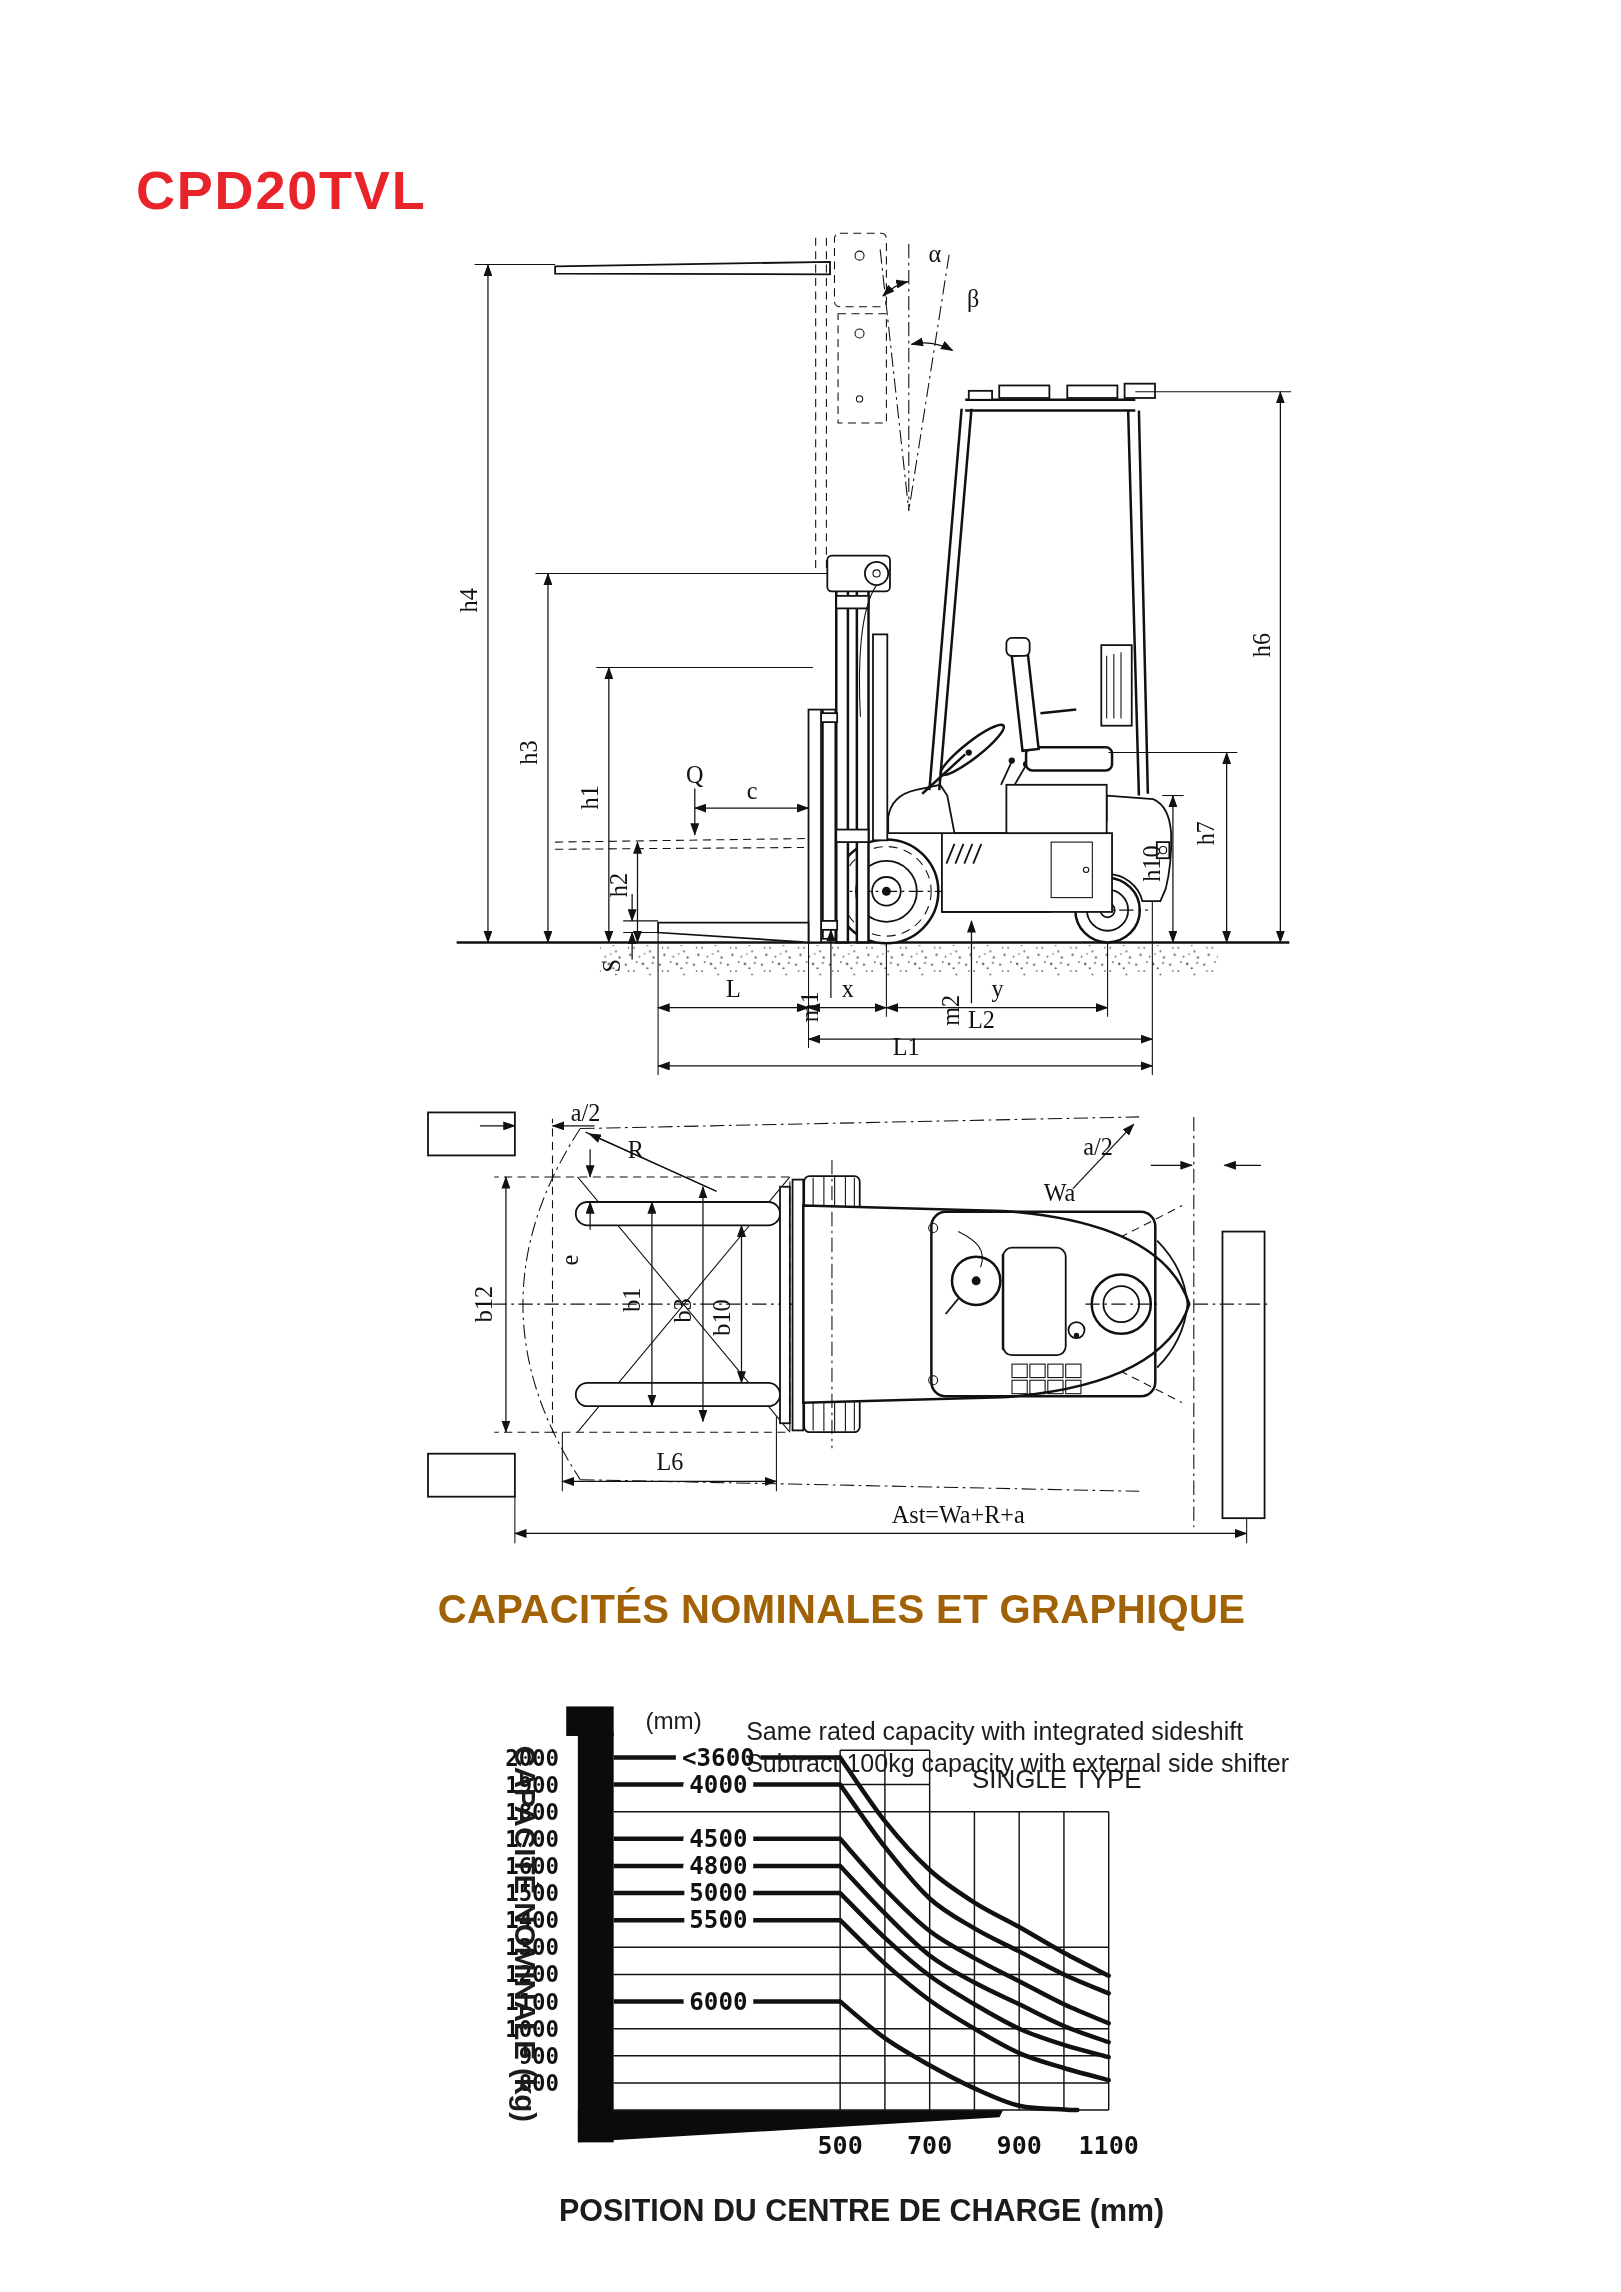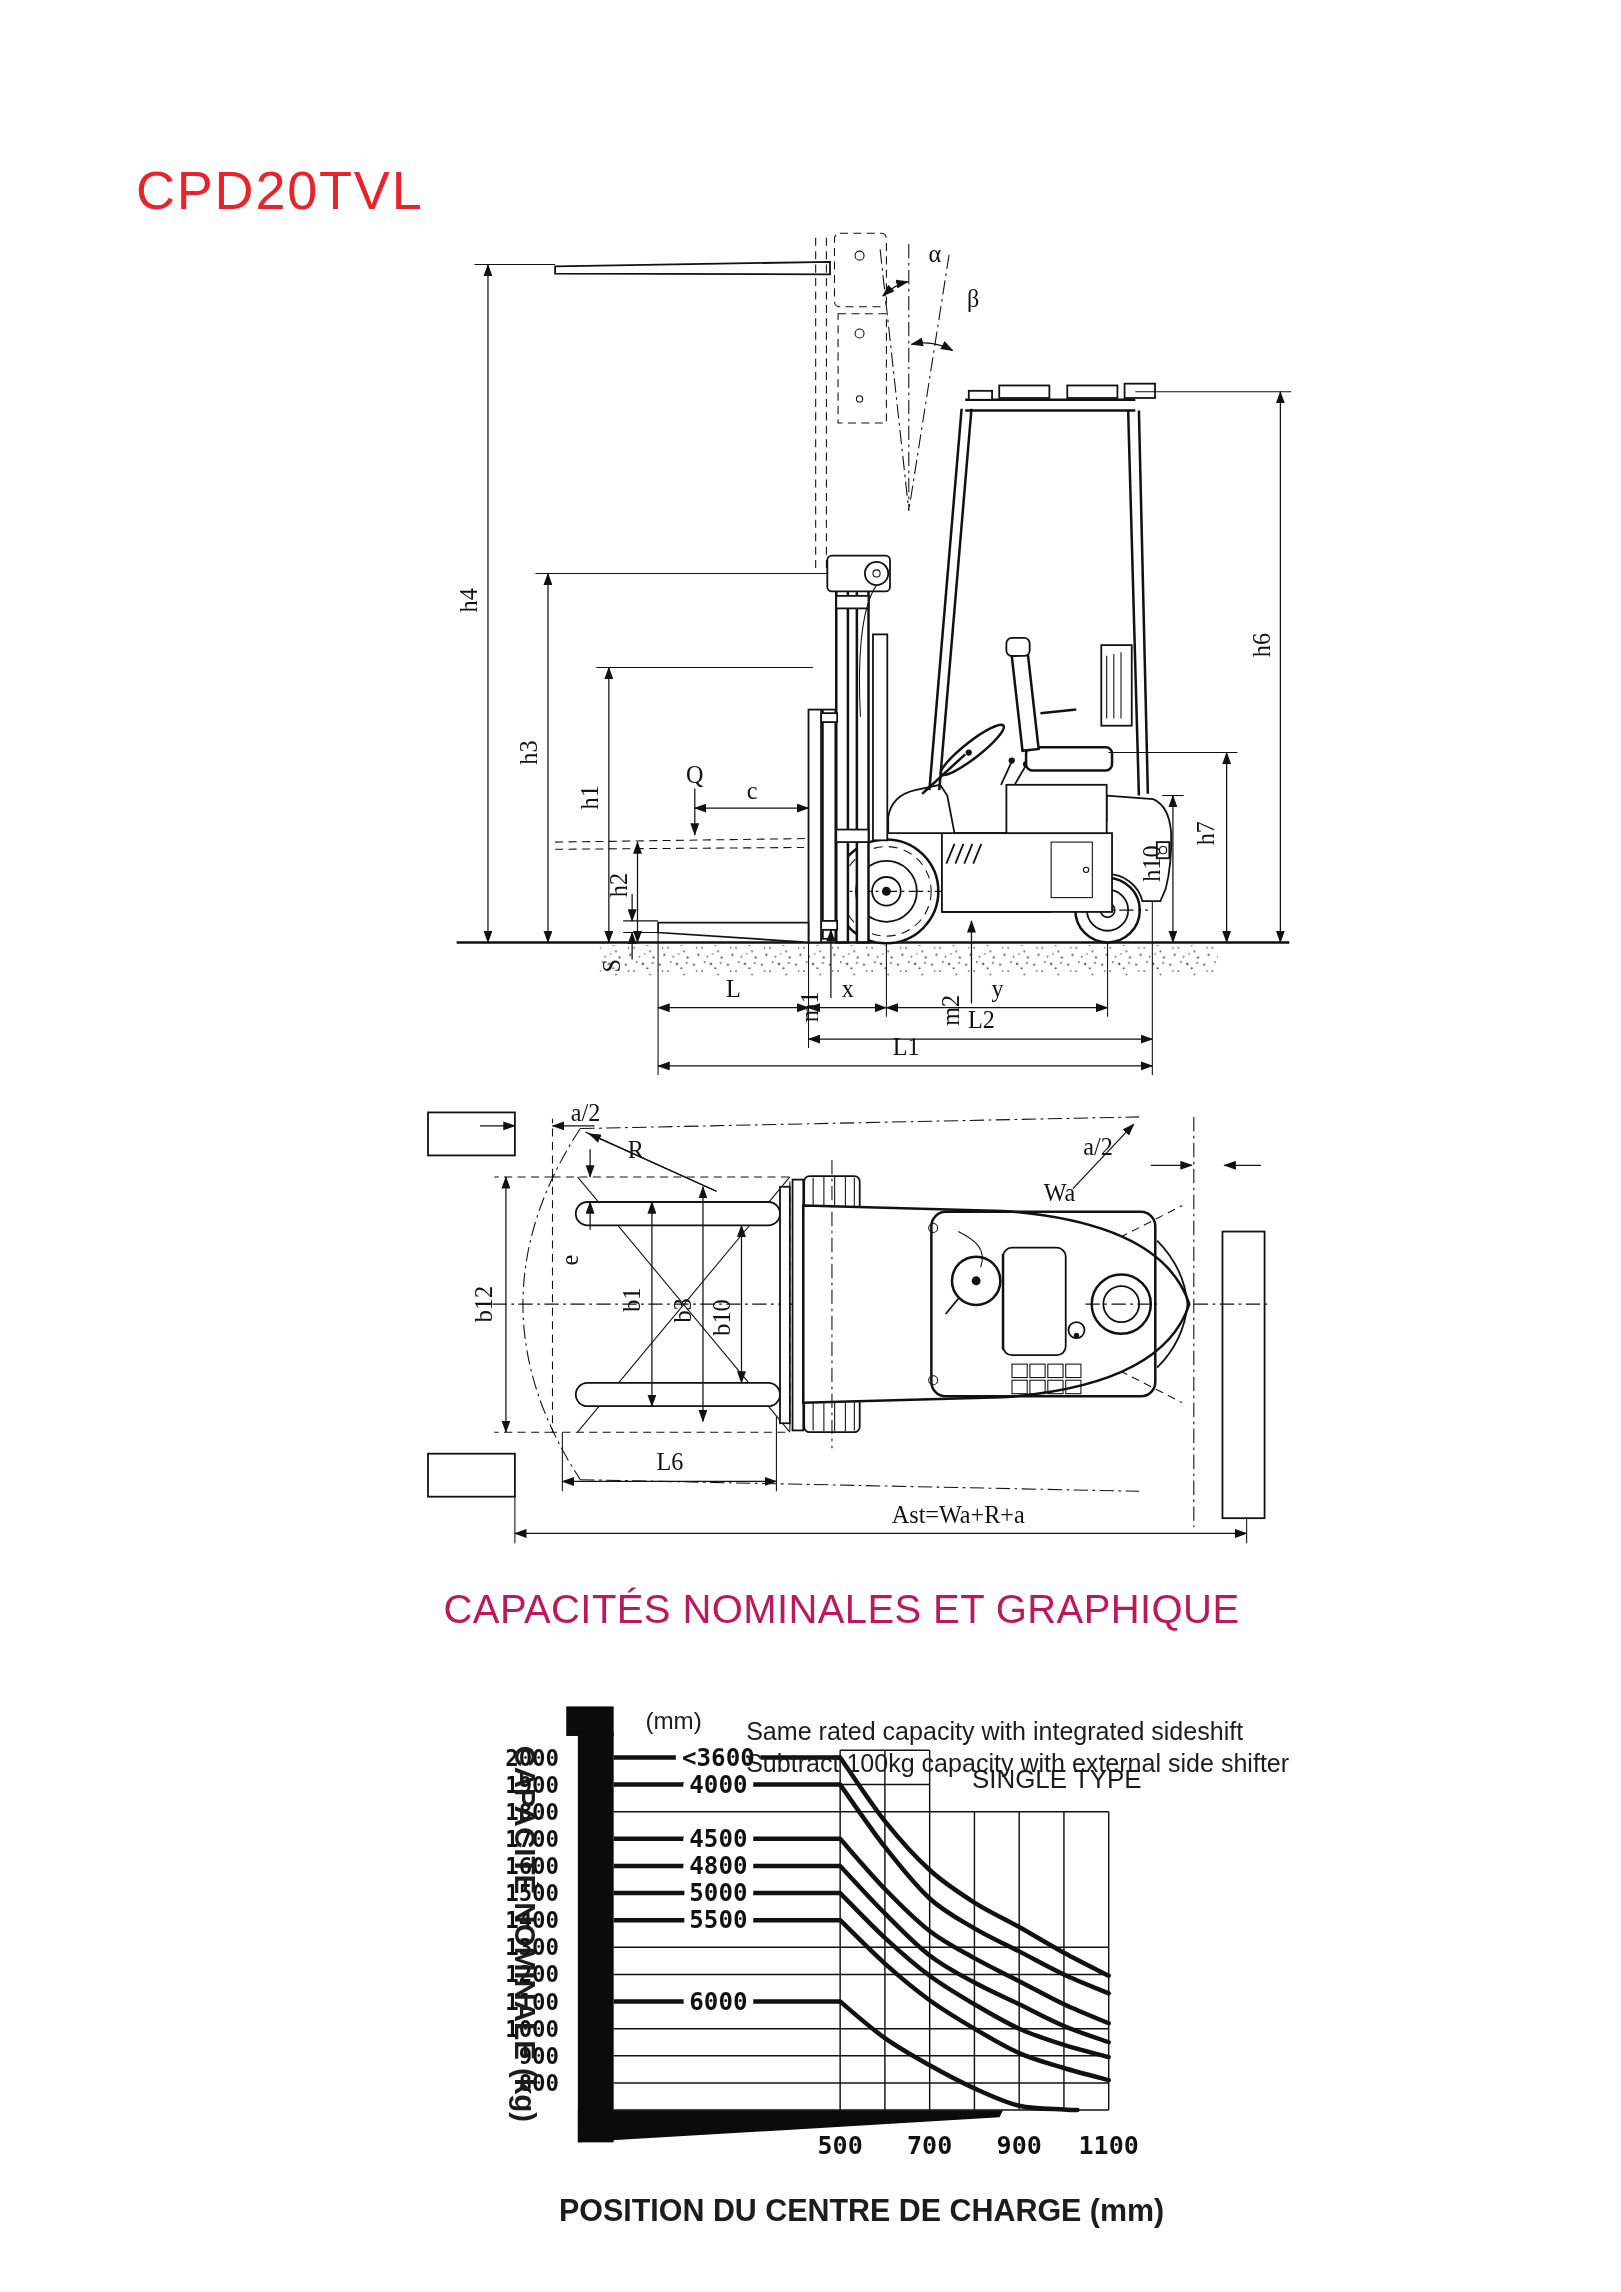--- a/index.html
+++ b/index.html
@@ -1,20 +1,20 @@
 <!DOCTYPE html>
 <html style="font-size:14.3px"><head>
 <meta charset="utf-8">
 <style>
   html,body{margin:0;padding:0;background:#fff}
   body{width:1622px;height:2293px;position:relative;font-family:"Liberation Sans",sans-serif}
   #page{position:absolute;inset:0;background:#fff;overflow:hidden}
-  #main-title{position:absolute;left:136px;top:159px;font-size:54px;font-weight:400;letter-spacing:1.8px;color:#e8232a}
+  #main-title{position:absolute;left:136px;top:159px;font-size:54px;font-weight:700;letter-spacing:1.8px;color:#e8232a}
   #chart-title{position:absolute;left:358px;top:1585px;width:967px;text-align:center;
-    font-size:40px;font-weight:400;color:#be185d;line-height:1.22;letter-spacing:0.4px}
+    font-size:40px;font-weight:700;color:#a16207;line-height:1.22;letter-spacing:0.4px}
   svg{position:absolute;overflow:visible}
   #side-svg{left:385px;top:215px}
   #top-svg{left:385px;top:1106px}
   #chart-svg{left:430px;top:1693px}
   .ln{stroke:#111;fill:none;stroke-width:2}
   .ln3{stroke:#111;fill:none;stroke-width:2.8}
   .thin{stroke:#111;fill:none;stroke-width:1.2}
   .dim{stroke:#111;fill:none;stroke-width:1.4}
   .dd{stroke-dasharray:16 5 3 5}
   .dsh{stroke-dasharray:9 6}

